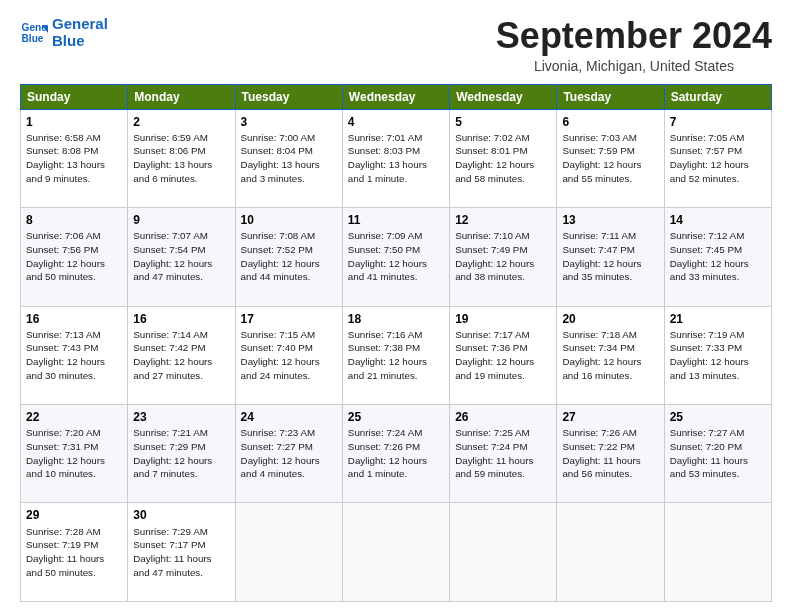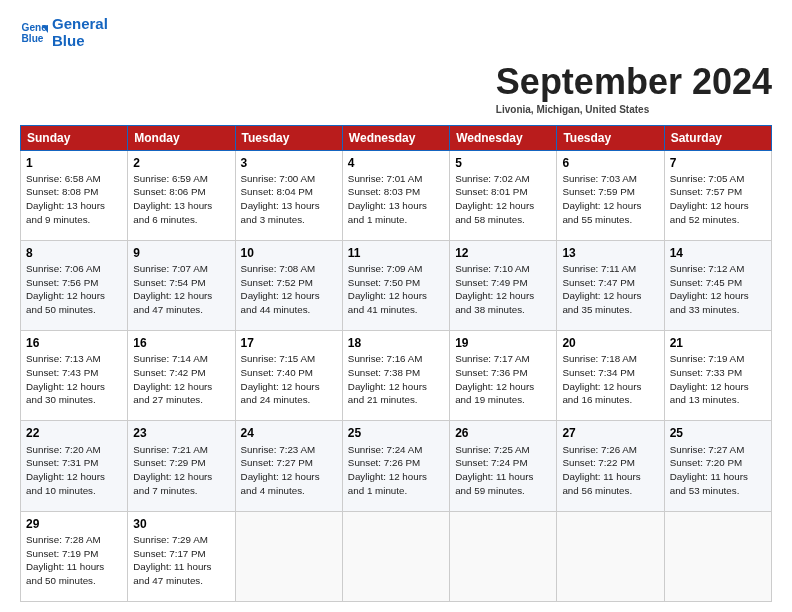--- a/index.html
+++ b/index.html
@@ -35,43 +35,41 @@
       color: #333;
     }
     .logo-text span {
       color: #1565c0;
     }
     .logo-icon {
       width: 28px;
       height: 28px;
     }
     .title-block {
-      text-align: left;
-      margin-top: 46px;
+      text-align: center;
     }
     .month-title {
       font-size: 36px;
       font-weight: bold;
       color: #222;
       line-height: 1.1;
     }
     .location {
-      font-size: 10px;
+      font-size: 14px;
       color: #444;
       margin-top: 2px;
-      font-weight: bold;
     }
     .calendar-table {
       width: 100%;
       border-collapse: collapse;
       flex: 1;
       font-size: 10.5px;
     }
     .calendar-table th {
-      background-color: #b91c1c;
+      background-color: #4d7c0f;
       color: #fff;
       text-align: left;
       padding: 5px 6px;
       font-size: 12px;
       font-weight: bold;
       border: 1px solid #1565c0;
     }
     .calendar-table td {
       border: 1px solid #ccc;
       vertical-align: top;

